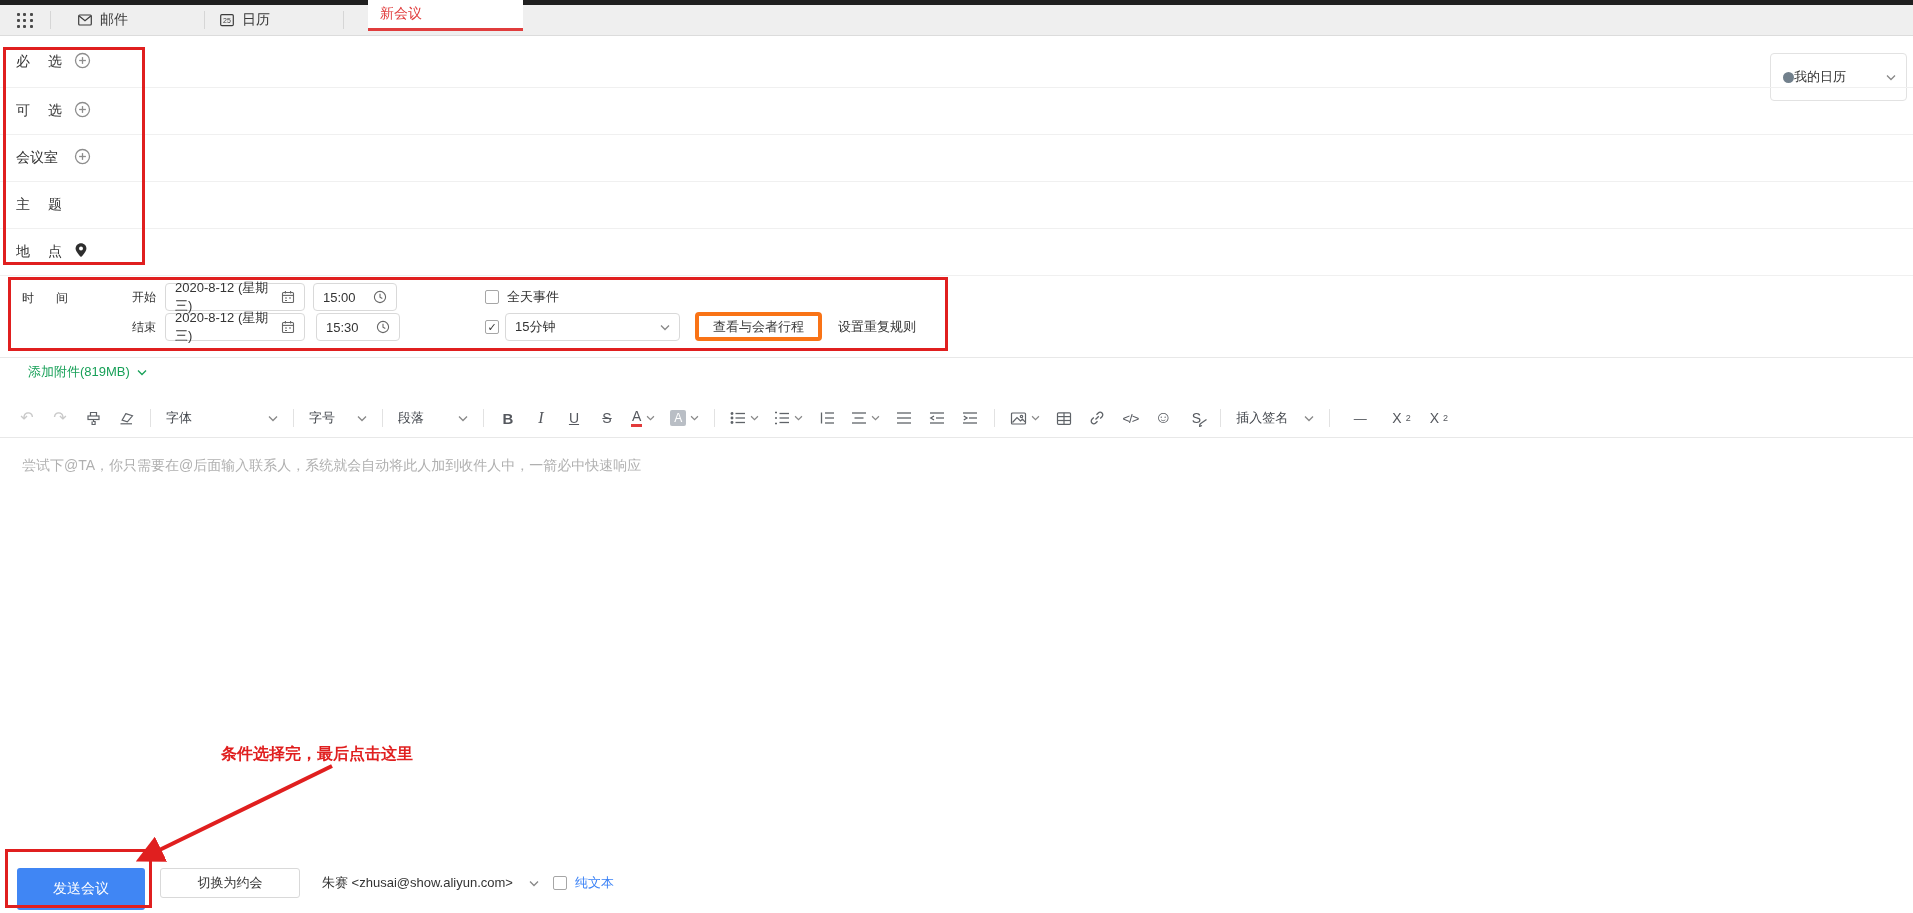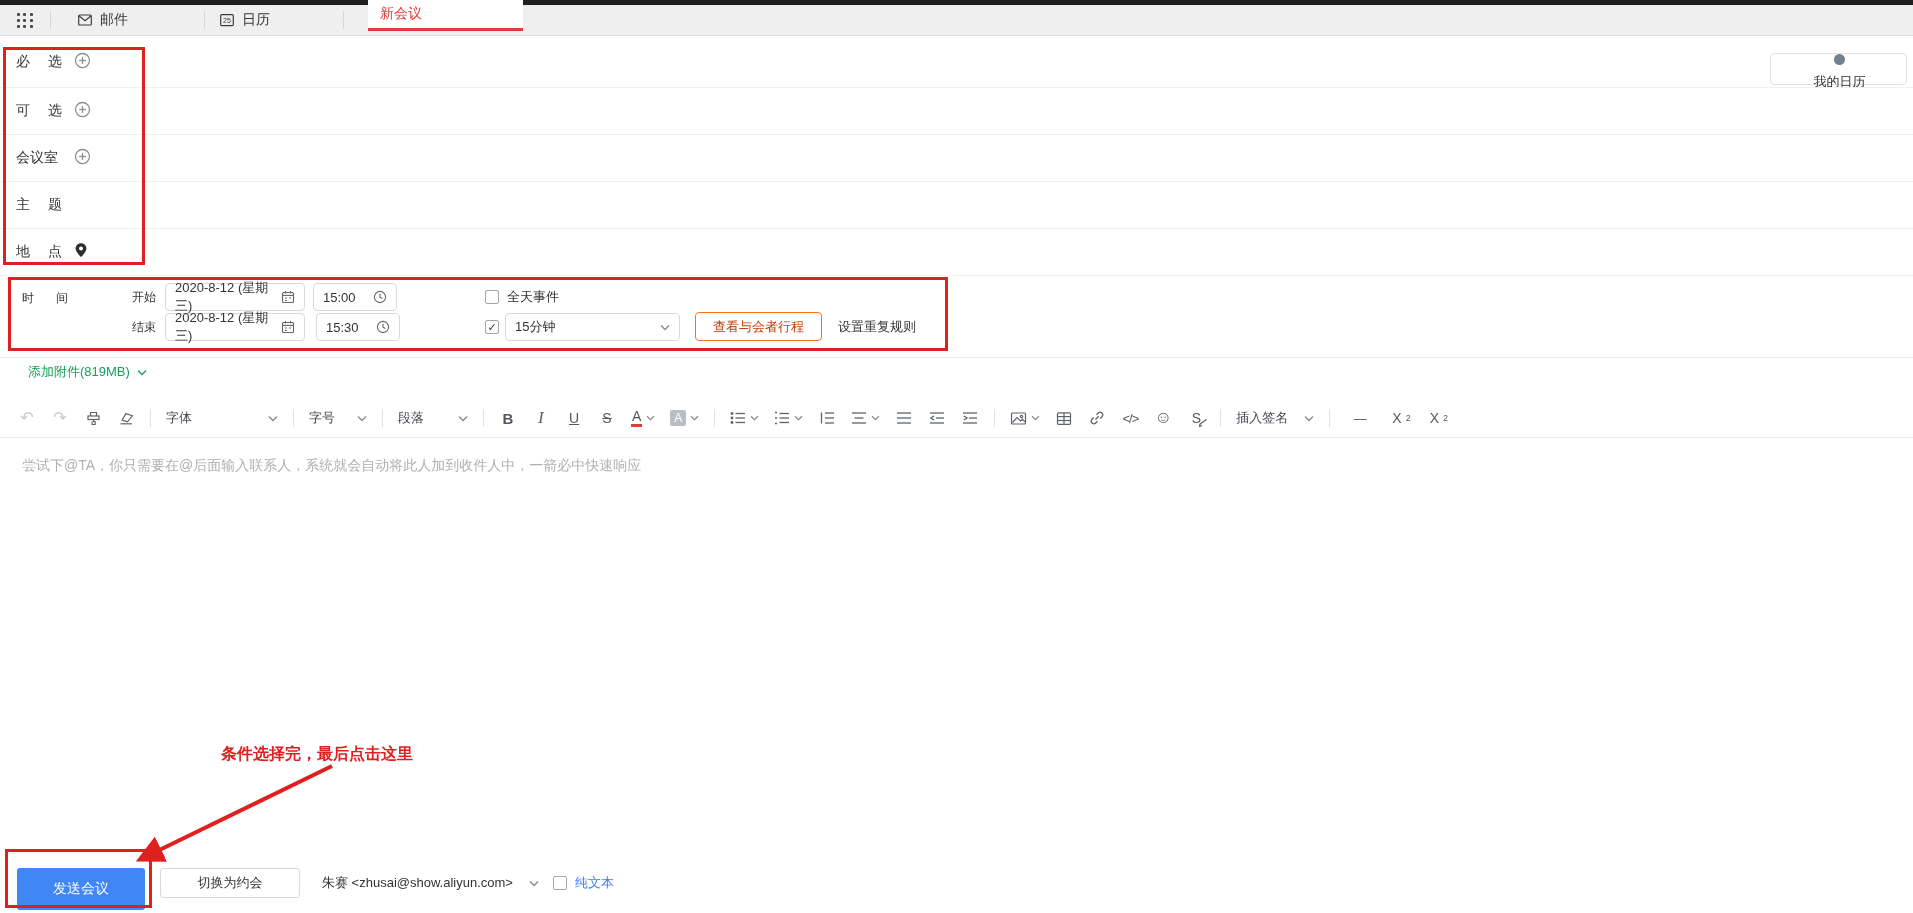--- a/index.html
+++ b/index.html
@@ -12,21 +12,21 @@
   .tabbar { position:absolute; left:0; top:5px; width:1913px; height:31px; background:#efefef; border-bottom:1px solid #dcdcdc; display:flex; align-items:center; }
   .grid-icon { margin-left:16px; width:18px; height:16px; display:grid; grid-template-columns:repeat(3,1fr); grid-template-rows:repeat(3,1fr); gap:2px; }
   .grid-icon i { width:3px; height:3px; background:#4a4a4a; border-radius:1px; display:block; justify-self:center; align-self:center; }
   .tab-sep { width:1px; height:18px; background:#d6d6d6; }
   .tab { display:flex; align-items:center; gap:7px; padding:0 14px; height:100%; font-size:14px; color:#3a3a3a; cursor:pointer; }
   .tab svg { display:block; }
   .tab.mail { margin-left:12px; }
   .tab-active { position:absolute; left:368px; top:0; width:155px; height:31px; background:#fff; border-bottom:3px solid #e03c3c; color:#e03c3c; font-size:14px; display:flex; align-items:center; padding-left:12px; cursor:pointer; }
 
   
-  .mycal { position:absolute; left:1770px; top:53px; width:137px; height:32px; border:1px solid #e2e2e2; border-radius:4px; background:#fff; display:flex; align-items:center; gap:8px; padding:0 10px 0 12px; font-size:13px; color:#333; cursor:pointer;flex-direction:column; }
+  .mycal { position:absolute; left:1770px; top:53px; width:137px; height:48px; border:1px solid #e2e2e2; border-radius:4px; background:#fff; display:flex; align-items:center; gap:0; padding:0 10px 0 12px; font-size:13px; color:#333; cursor:pointer; }
   .mycal .dot { width:11px; height:11px; border-radius:50%; background:#72808c; flex:0 0 auto; }
   .mycal .lbl { flex:1; }
 
   
   .frow { position:absolute; left:0; width:1913px; border-bottom:1px solid #f0f0f0; display:flex; align-items:center; padding-left:16px; gap:12px; font-size:14px; color:#333; }
   .fl { display:inline-block; width:46px; text-align:justify; text-align-last:justify; }
   .fl3 { display:inline-block; width:46px; }
   .r1 { top:36px; height:52px; }
   .r2 { top:88px; height:47px; }
   .r3 { top:135px; height:47px; }
@@ -35,21 +35,21 @@
 
   
   .time-sec { position:absolute; left:0; top:276px; width:1913px; height:82px; border-bottom:1px solid #e8e8e8; font-size:13px; }
   .abs { position:absolute; }
   .tlabel { font-size:12px; line-height:28px; }
   .inp { border:1px solid #d9d9d9; border-radius:4px; height:28px; display:flex; align-items:center; padding:0 9px; background:#fff; color:#333; font-size:13px; }
   .inp .txt { flex:1; }
   .cbrow { display:flex; align-items:center; gap:8px; height:28px;padding-left:28px; }
   .cb { width:14px; height:14px; border:1px solid #a6a6a6; border-radius:2px; background:#fff; font-size:11px; font-weight:bold; color:#333; line-height:12px; text-align:center; }
   .sel { border:1px solid #d9d9d9; border-radius:4px; height:28px; display:flex; align-items:center; padding:0 9px; font-size:13px; color:#333; background:#fff; }
-  .btn-ghost { border:1px solid #f97316; border-radius:4px; background:#fff; height:29px; display:flex; align-items:center; justify-content:center; font-size:13px; color:#c2410c; cursor:pointer; }
+  .btn-ghost { border:4px solid #f97316; border-radius:4px; background:#fff; height:29px; display:flex; align-items:center; justify-content:center; font-size:13px; color:#404040; cursor:pointer; }
   .linklike { line-height:28px; font-size:13px; color:#333; cursor:pointer; }
 
   
   .attach { position:absolute; left:28px; top:363px; display:flex; align-items:center; gap:7px; font-size:13px; color:#18a058; cursor:pointer; }
 
   
   .toolbar { position:absolute; left:0; top:399px; width:1913px; height:39px; border-bottom:1px solid #e8e8e8; display:flex; align-items:center; padding-left:18px; gap:15px; color:#55585e; font-size:13px; }
   .ti { display:flex; align-items:center; justify-content:center; min-width:18px; height:24px; cursor:pointer; gap:4px; }
   .ti svg { display:block; }
   .tdiv { width:1px; height:18px; background:#e2e2e2; }

